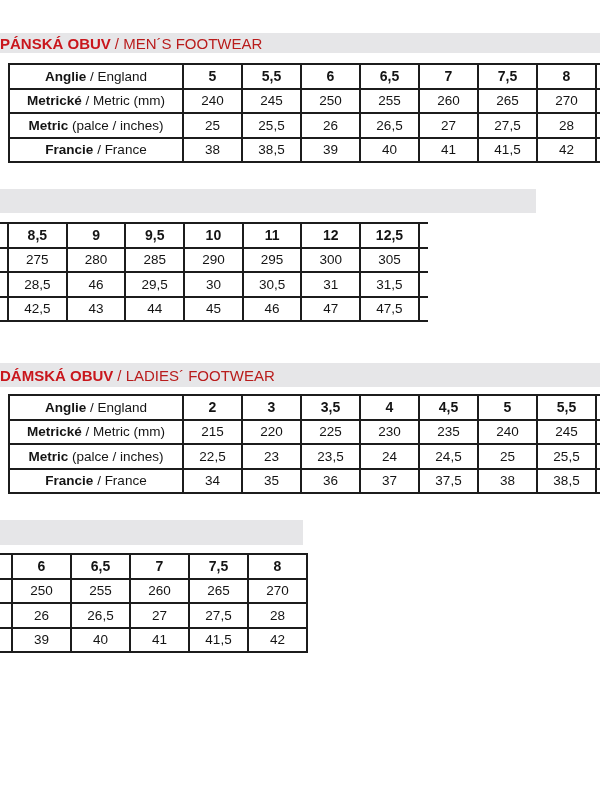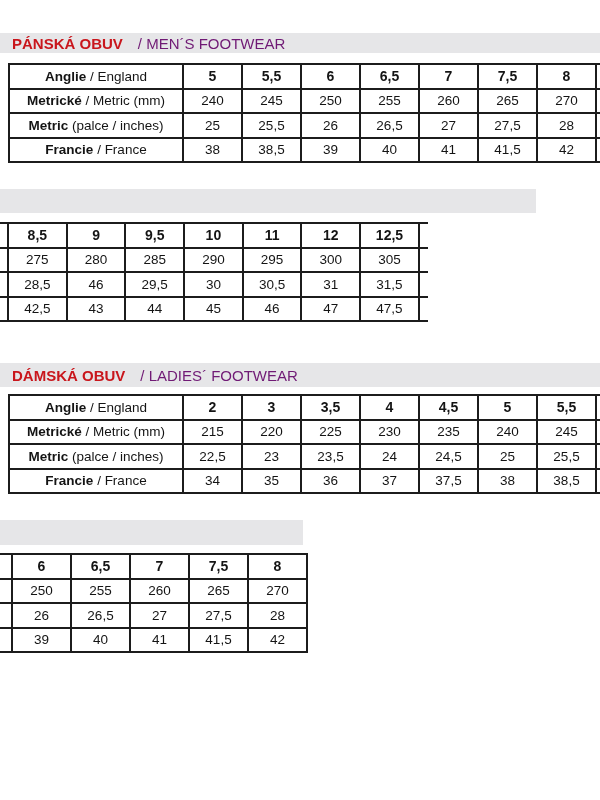--- a/index.html
+++ b/index.html
@@ -1,21 +1,21 @@
 <!DOCTYPE html>
 <html><head>
 <meta charset="utf-8">
 <style>
   * { margin:0; padding:0; box-sizing:border-box; }
   html,body { width:600px; height:800px; background:#ffffff; }
   body { font-family:"Liberation Sans", sans-serif; color:#141414; position:relative; overflow:hidden; }
 
-  .band { position:absolute; background:#e6e6e8; display:flex; align-items:center; padding-left:12px; }
+  .band { position:absolute; background:#e6e6e8; display:flex; align-items:center; padding-left:0; }
   .band .tb  { font-weight:bold; font-size:15px; color:#c9161c; white-space:pre; }
-  .band .trx { font-weight:normal; font-size:15px; color:#701a75; margin-left:15px; white-space:pre; }
+  .band .trx { font-weight:normal; font-size:15px; color:#b91c1c; margin-left:4px; white-space:pre; }
 
   .twrap { position:absolute; overflow:hidden; }
   table.sz { border-collapse:collapse; table-layout:fixed; background:#fff; }
   .sz td, .sz th { border:2px solid #1c1c1c; text-align:center; vertical-align:middle;
                    height:24.5px; font-size:13.5px; font-weight:normal; padding:0;
                    white-space:nowrap; overflow:hidden; }
   .sz th { font-weight:bold; font-size:14px; }
   .sz td.lbl b { font-weight:bold; }
   .noleft { border-left:none !important; }
 

